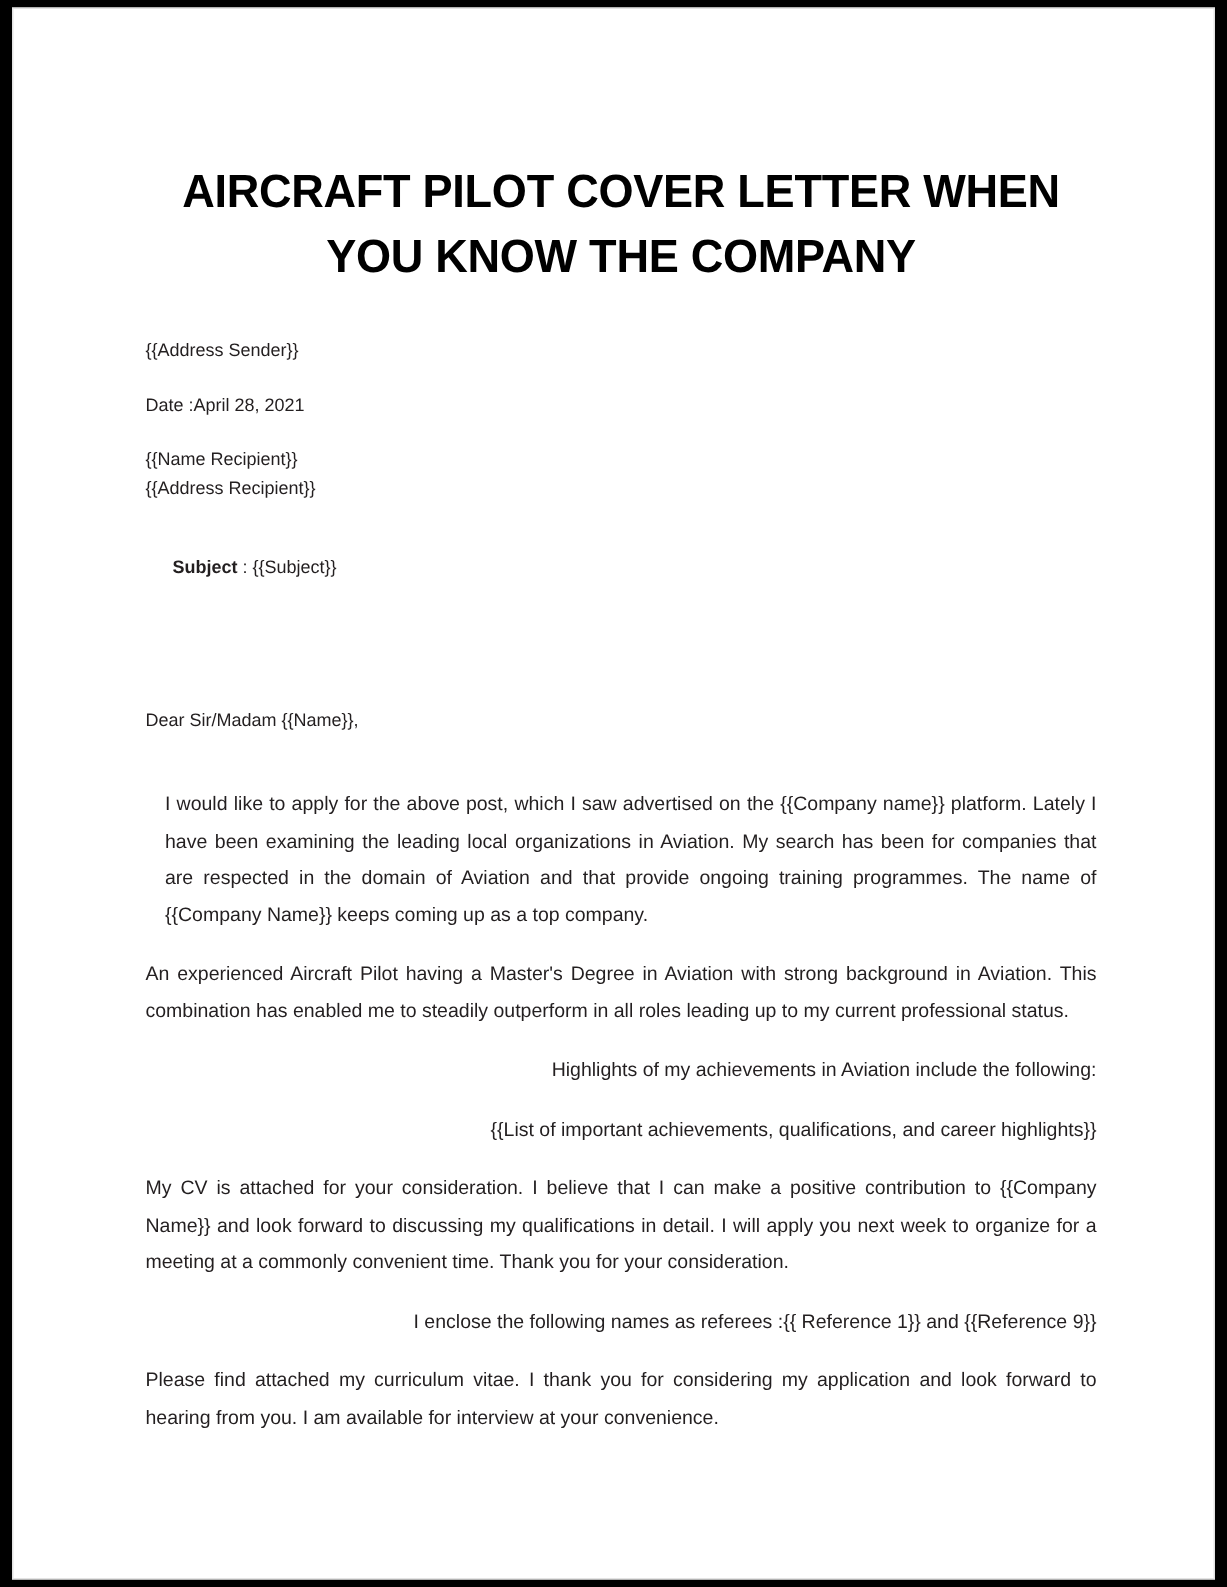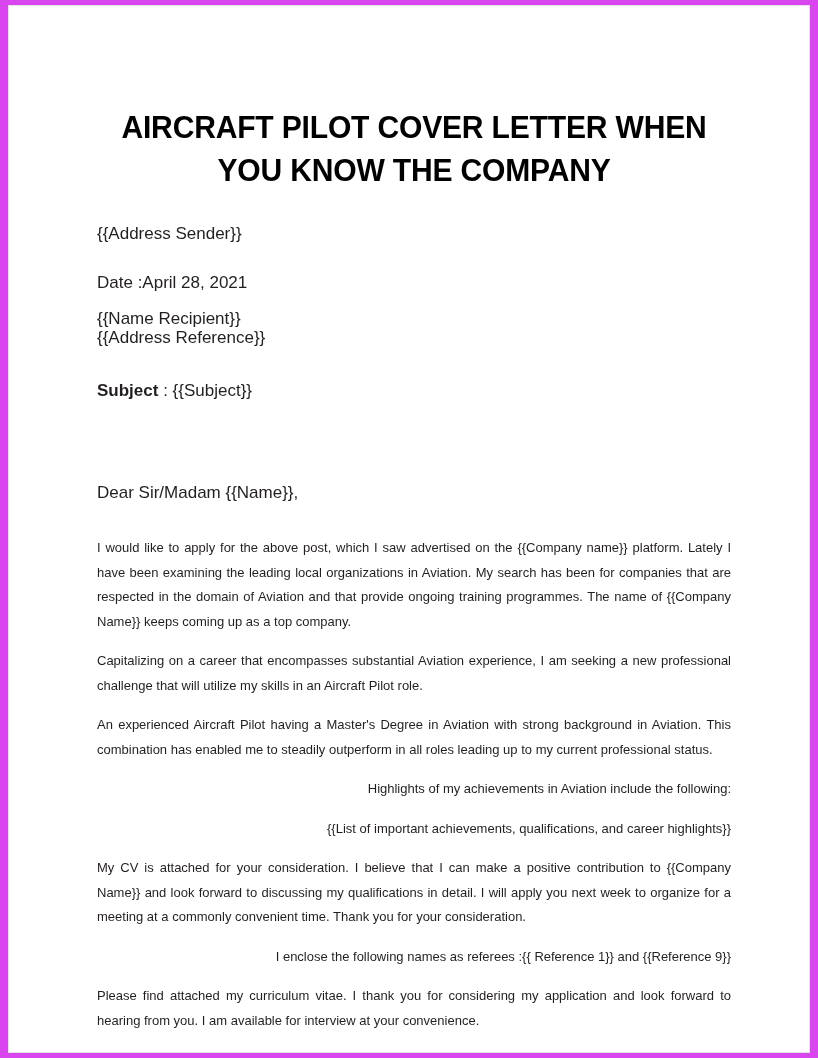--- a/index.html
+++ b/index.html
@@ -7,21 +7,21 @@
     padding: 0;
     background: #ffffff;
   }
   body {
     font-family: "Liberation Sans", sans-serif;
   }
   .page {
     position: relative;
     width: 818px;
     height: 1058px;
-    background: #d946ef;
+    background: #000000;
     box-sizing: border-box;
     overflow: hidden;
   }
   .sheet {
     position: absolute;
     left: 8px;
     top: 5px;
     width: 802px;
     height: 1048px;
     background: #ffffff;
@@ -42,54 +42,56 @@
     letter-spacing: -0.2px;
     text-align: center;
     color: #000000;
     margin: 0 0 0 0;
     padding: 0 4px;
     transform: scaleX(0.97);
     transform-origin: center top;
   }
   .block {
     color: #231f20;
-    font-size: 17px;
+    font-size: 12px;
     line-height: 21px;
   }
   .addr-sender {
     margin-top: 31px;
   }
   .date-line {
-    margin-top: 28px;
+    margin-top: 16px;
   }
   .recipient {
     margin-top: 16px;
   }
   .recipient div {
     line-height: 19px;
   }
   .subject-line {
     margin-top: 33px;
   }
   .subject-label {
     font-weight: bold;
+    margin-left: 18px;
   }
   .salutation {
     margin-top: 81px;
   }
   p.para {
     color: #231f20;
     font-size: 13px;
     line-height: 24.5px;
     text-align: justify;
     margin: 0;
     padding: 0;
   }
   p.para.first-body {
     margin-top: 33px;
+    margin-left: 13px;
   }
   p.para + p.para {
     margin-top: 15px;
   }
   p.para.nojustify {
     text-align: right;
   }
 </style>
 </head>
 <body>
@@ -99,32 +101,31 @@
     <div class="content">
 
       <h1 class="doc-title">AIRCRAFT PILOT COVER LETTER WHEN YOU KNOW THE COMPANY</h1>
 
       <div class="block addr-sender">{{Address Sender}}</div>
 
       <div class="block date-line">Date :April 28, 2021</div>
 
       <div class="block recipient">
         <div>{{Name Recipient}}</div>
-        <div>{{Address Reference}}</div>
+        <div>{{Address Recipient}}</div>
       </div>
 
       <div class="block subject-line">
         <span class="subject-label">Subject</span><span> : {{Subject}}</span>
       </div>
 
       <div class="block salutation">Dear Sir/Madam {{Name}},</div>
 
       <p class="para first-body">I would like to apply for the above post, which I saw advertised on the {{Company name}} platform. Lately I have been examining the leading local organizations in Aviation. My search has been for companies that are respected in the domain of Aviation and that provide ongoing training programmes. The name of {{Company Name}} keeps coming up as a top company.</p>
 
-      <p class="para">Capitalizing on a career that encompasses substantial Aviation experience, I am seeking a new professional challenge that will utilize my skills in an Aircraft Pilot role.</p>
 
       <p class="para">An experienced Aircraft Pilot having a Master's Degree in Aviation with strong background in Aviation. This combination has enabled me to steadily outperform in all roles leading up to my current professional status.</p>
 
       <p class="para nojustify">Highlights of my achievements in Aviation include the following:</p>
 
       <p class="para nojustify">{{List of important achievements, qualifications, and career highlights}}</p>
 
       <p class="para">My CV is attached for your consideration. I believe that I can make a positive contribution to {{Company Name}} and look forward to discussing my qualifications in detail. I will apply you next week to organize for a meeting at a commonly convenient time. Thank you for your consideration.</p>
 
       <p class="para nojustify">I enclose the following names as referees :{{ Reference 1}} and {{Reference 9}}</p>

